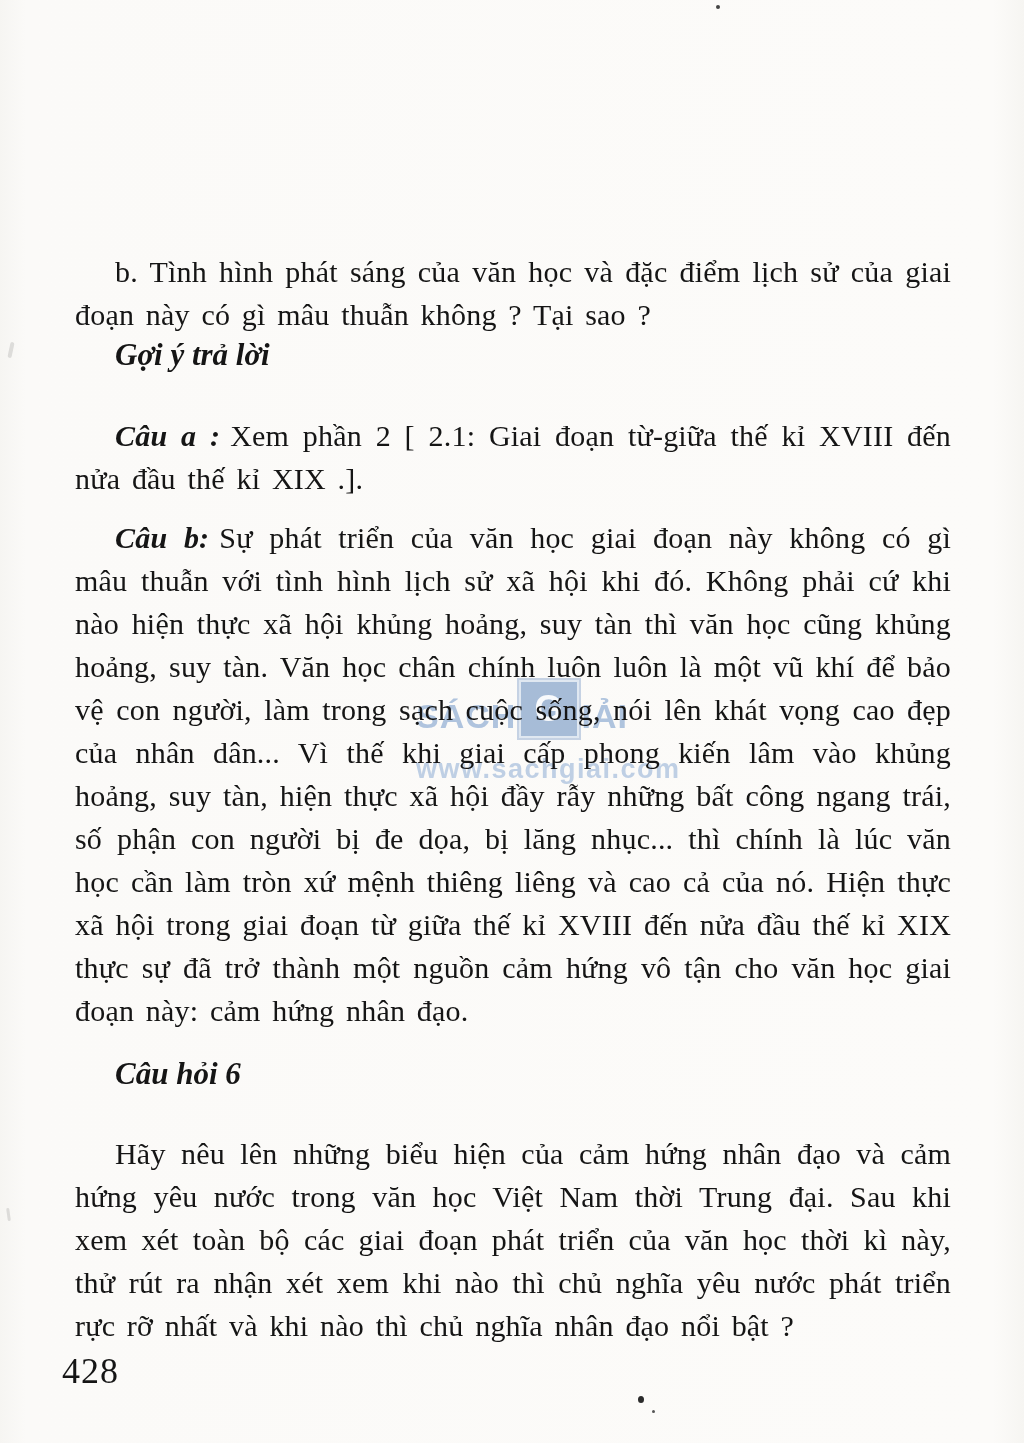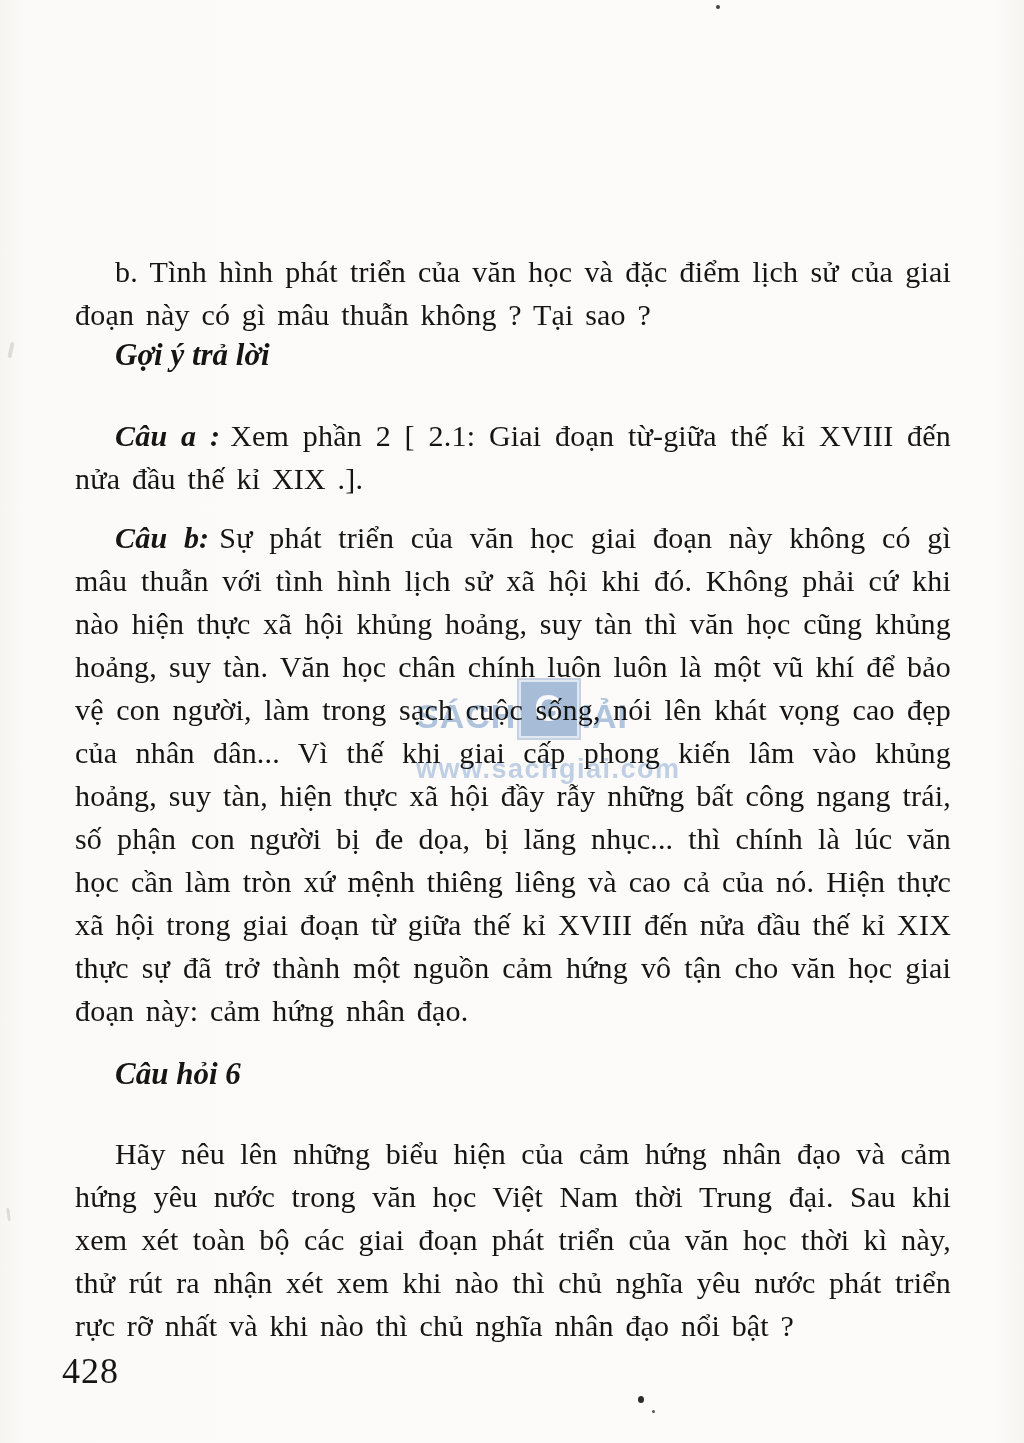--- a/index.html
+++ b/index.html
@@ -107,21 +107,21 @@
       <span class="wm-logo">
         <span>G</span>
       </span>
       <span>IẢI</span>
     </div>
     <div class="wm-url">www.sachgiai.com</div>
   </div>
 
 
 
-  <p class="block indent" style="top: 220px;">b. Tình hình phát triển của văn học và đặc điểm lịch sử của giai đoạn  này có gì mâu thuẫn không ? Tại sao ?</p>
+  <p class="block indent" style="top: 220px;">b. Tình hình phát sáng của văn học và đặc điểm lịch sử của giai đoạn  này có gì mâu thuẫn không ? Tại sao ?</p>
 
   <h3 class="heading" style="top: 327px;">Gợi ý trả lời</h3>
 
   <p class="block indent" style="top: 384px;"><span class="lead">Câu a :</span><span>Xem phần 2 [ 2.1: Giai đoạn từ-giữa thế kỉ XVIII đến nửa đầu thế kỉ XIX .].</span></p>
 
   <p class="block indent" style="top: 486px;"><span class="lead">Câu b:</span><span>Sự phát triển của văn học giai đoạn này  không có gì mâu thuẫn với tình hình lịch sử xã hội khi đó. Không phải cứ khi nào hiện thực xã hội khủng hoảng, suy tàn thì văn học cũng khủng hoảng, suy tàn. Văn học chân chính luôn luôn là một vũ khí để bảo vệ con người, làm trong sạch cuộc sống, nói lên khát vọng cao đẹp của nhân dân... Vì thế khi giai cấp phong kiến lâm vào khủng hoảng, suy tàn, hiện thực xã hội đầy rẫy những bất công ngang trái, số phận con người bị đe dọa, bị lăng nhục... thì chính là lúc văn học cần làm tròn xứ mệnh thiêng liêng và cao cả của nó. Hiện thực xã hội trong giai đoạn từ giữa thế kỉ XVIII đến nửa đầu thế kỉ XIX thực sự đã trở thành một nguồn cảm hứng vô tận cho văn học giai đoạn này: cảm hứng nhân đạo.</span></p>
 
   <h3 class="heading" style="top: 1046px;">Câu hỏi 6</h3>
 
   <p class="block indent" style="top: 1102px;">Hãy nêu lên những biểu hiện của cảm hứng nhân đạo và cảm hứng yêu nước trong văn học Việt Nam thời Trung đại. Sau khi xem xét toàn bộ các giai đoạn phát triển của văn học thời kì này, thử rút ra nhận xét xem khi nào thì chủ nghĩa yêu nước phát triển rực rỡ nhất và khi nào thì chủ nghĩa nhân đạo nổi bật ?</p>

